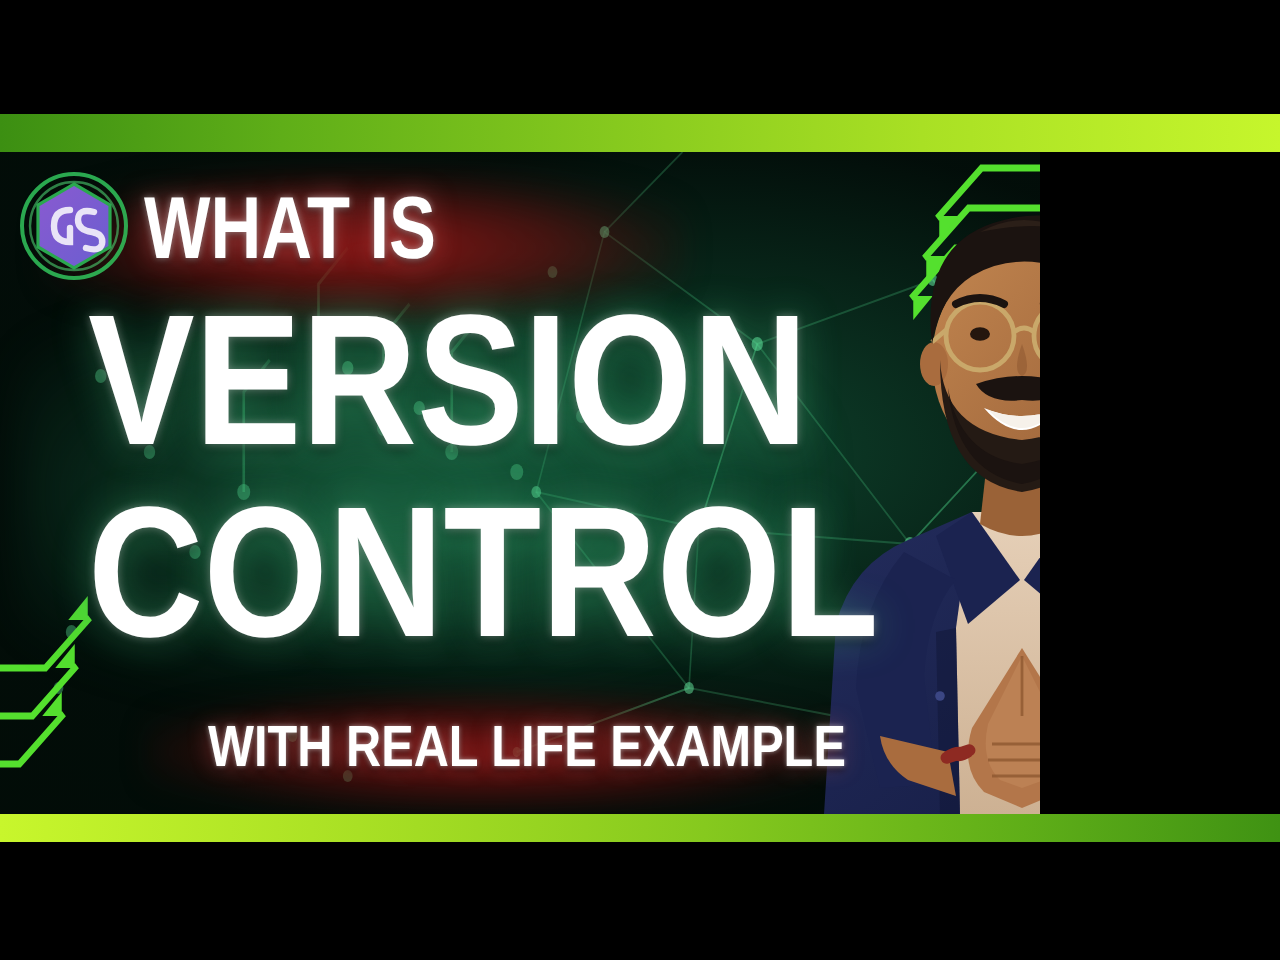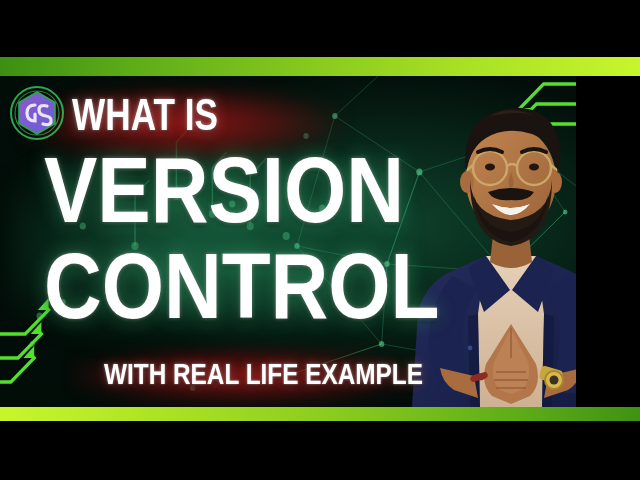--- a/index.html
+++ b/index.html
@@ -17,21 +17,21 @@
     position:absolute; left:0; top:57px; width:640px; height:19px; z-index:35;
     background:linear-gradient(90deg,#3c8f12 0%,#5fae18 22%,#86c91e 48%,#a9e024 72%,#c6f62c 100%);
   }
   .accent-bottom{
     position:absolute; left:0; top:407px; width:640px; height:14px; z-index:35;
     background:linear-gradient(90deg,#c8f62c 0%,#a9e024 28%,#86c91e 55%,#5fae18 80%,#3f9213 100%);
   }
 
   
   .stage{
-    position:absolute; left:0; top:76px; width:576px; height:331px; overflow:hidden;
+    position:absolute; left:0; top:76px; width:520px; height:331px; overflow:hidden;
     background:
       radial-gradient(150% 115% at 70% 42%, #14good 0%, transparent 0%),
       radial-gradient(115% 100% at 66% 45%, #18704a 0%, #10معا 0%, transparent 60%),
       linear-gradient(92deg, #04190e 0%, #062414 13%, #0a3a26 34%, #0e4831 55%, #0d4a34 74%, #0a3d2a 90%, #07301f 100%);
   }
   .stage-veil{
     position:absolute; inset:0;
     background:radial-gradient(120% 105% at 68% 45%, rgba(26,120,80,.55) 0%, rgba(13,74,51,.18) 45%, rgba(3,20,11,.55) 100%);
   }
 

